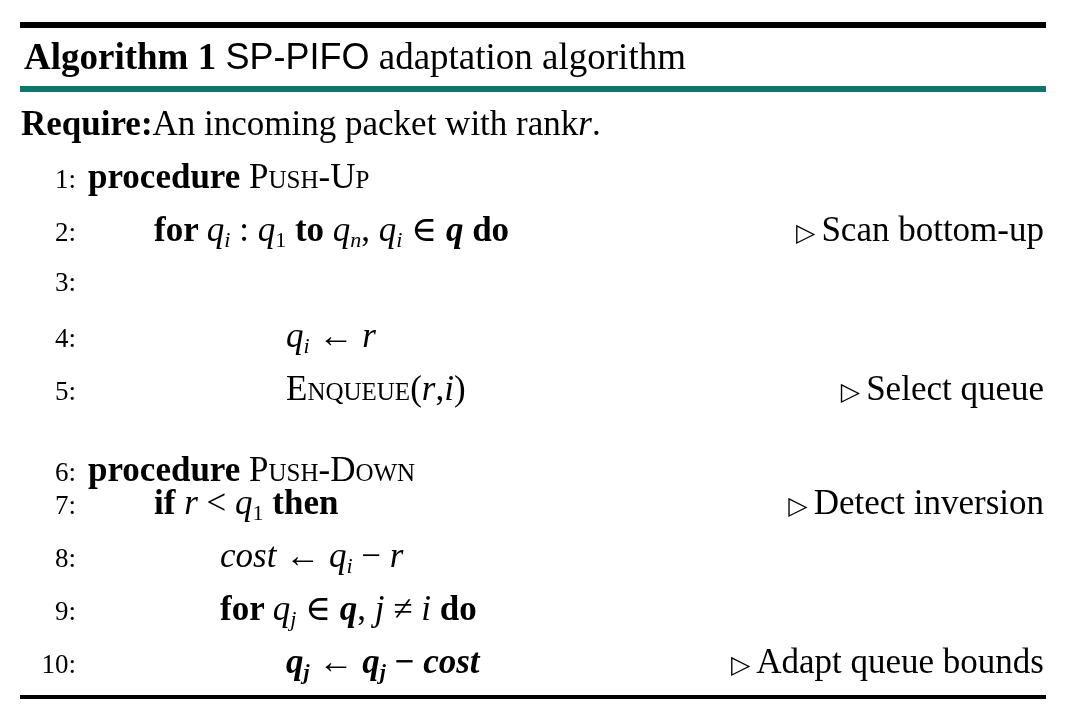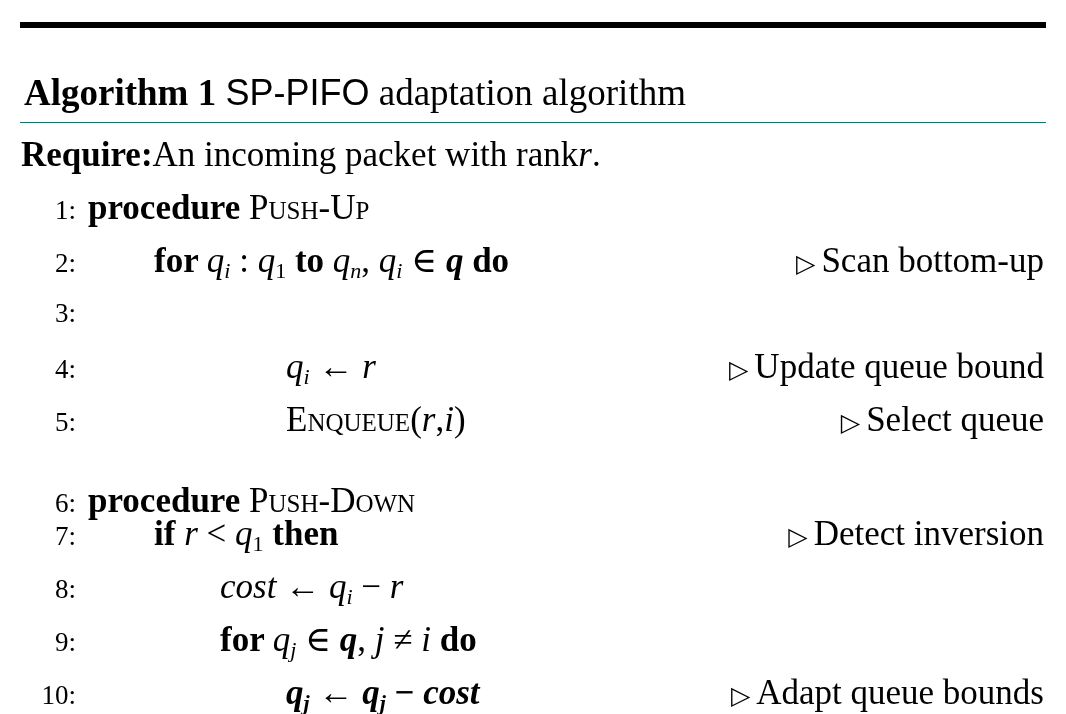--- a/index.html
+++ b/index.html
@@ -19,23 +19,22 @@
     width: 1026px;
   }
   .rule-top {
     border-top: 6px solid #000000;
     height: 0;
   }
   .header-row {
     font-size: 37px;
     line-height: 54px;
     padding: 2px 2px 2px 4px;
-    border-bottom: 1px solid #0f766e;
+    border-bottom: 6px solid #0f766e;
     white-space: nowrap;
-    margin-top: 36px;
   }
   .algo-label { font-weight: bold; }
   .algo-system {
     font-family: "Liberation Sans", "DejaVu Sans", sans-serif;
     font-size: 36px;
   }
   .algo-body {
     padding-top: 5px;
     font-size: 35px;
   }
@@ -110,21 +109,20 @@
           <span class="lnum">2:</span>
           <span class="lcontent" style="padding-left: 66px;"><span class="seg-kw">for </span><span class="seg-v">q</span><span class="seg-sub">i</span><span class="seg-rm"> : </span><span class="seg-v">q</span><span class="seg-subrm">1</span><span class="seg-kw"> to </span><span class="seg-v">q</span><span class="seg-sub">n</span><span class="seg-rm">, </span><span class="seg-v">q</span><span class="seg-sub">i</span><span class="seg-rm"> ∈ </span><span class="seg-bi">q</span><span class="seg-kw"> do</span></span>
           <span class="comment"><span class="cmarker">▷</span><span>Scan bottom-up</span></span>
         </div>
         <div class="code-line">
           <span class="lnum">3:</span>
         </div>
         <div class="code-line">
           <span class="lnum">4:</span>
           <span class="lcontent" style="padding-left: 198px;"><span class="seg-v">q</span><span class="seg-sub">i</span><span class="seg-rm"> ← </span><span class="seg-v">r</span></span>
-          <span class="comment"><span class="cmarker">▷</span><span>Update queue bound</span></span>
         </div>
         <div class="code-line">
           <span class="lnum">5:</span>
           <span class="lcontent" style="padding-left: 198px; text-align: right;"><span class="seg-sc">Enqueue</span><span class="seg-rm">(</span><span class="seg-v">r</span><span class="seg-rm">,</span><span class="seg-v">i</span><span class="seg-rm">)</span></span>
           <span class="comment"><span class="cmarker">▷</span><span>Select queue</span></span>
         </div>
         <div class="code-line" style="margin-top: 8px;">
           <span class="lnum">6:</span>
           <span class="lcontent" style="padding-left: 0px; margin-top: 20px;"><span class="seg-kw">procedure </span><span class="seg-sc">Push-Down</span></span>
         </div>

